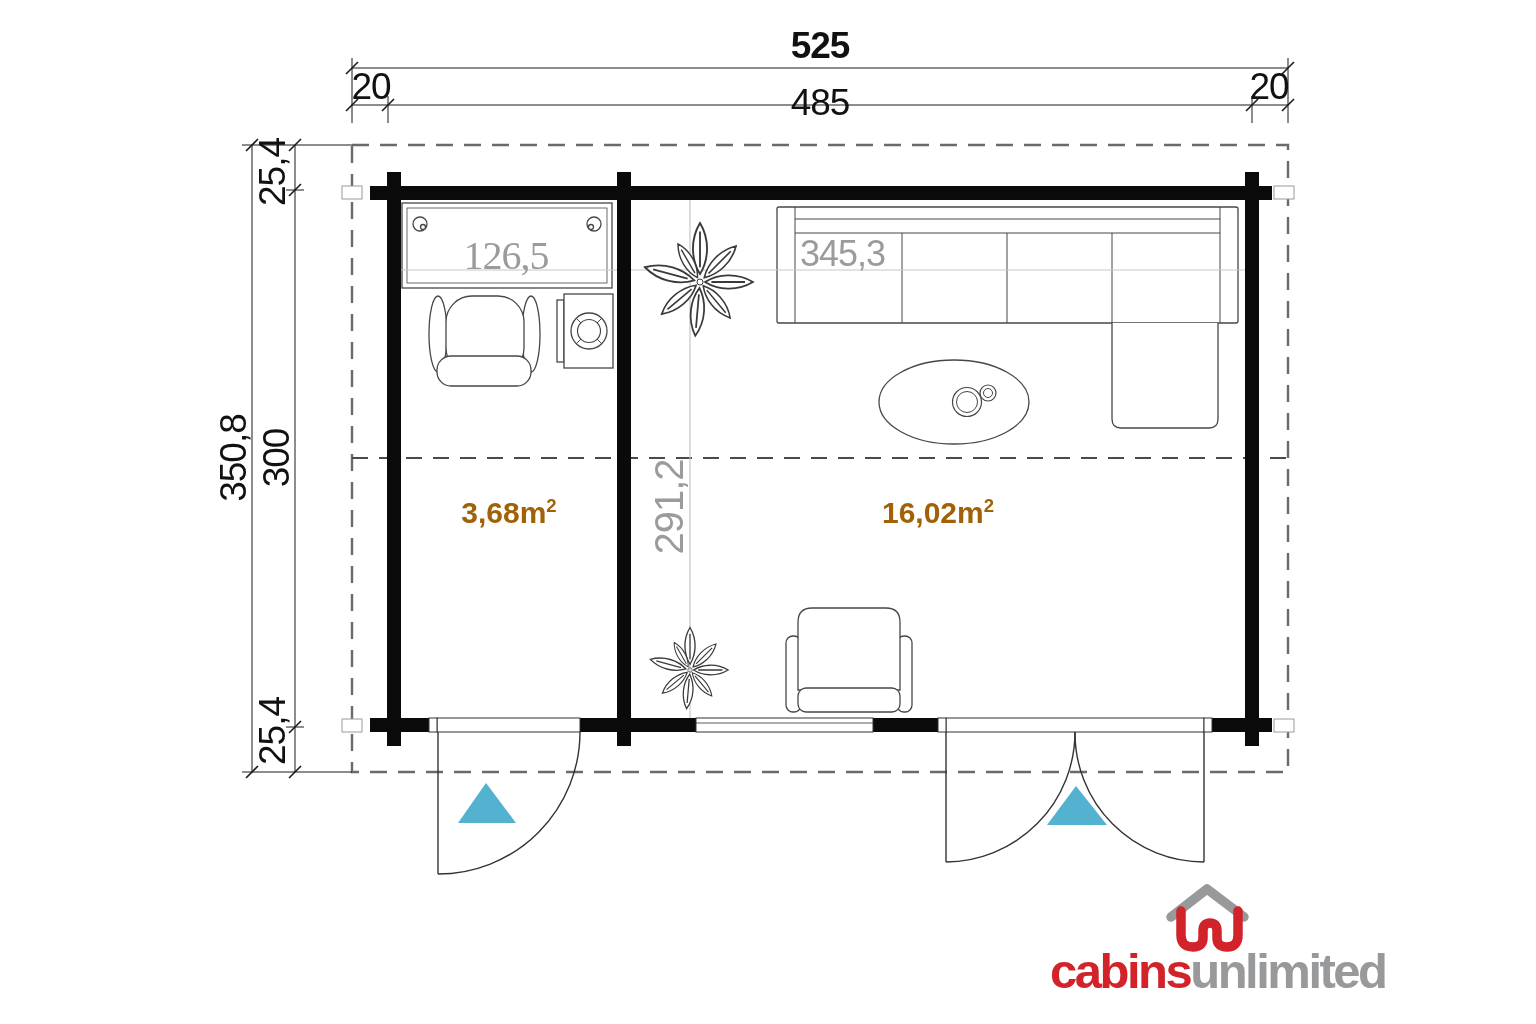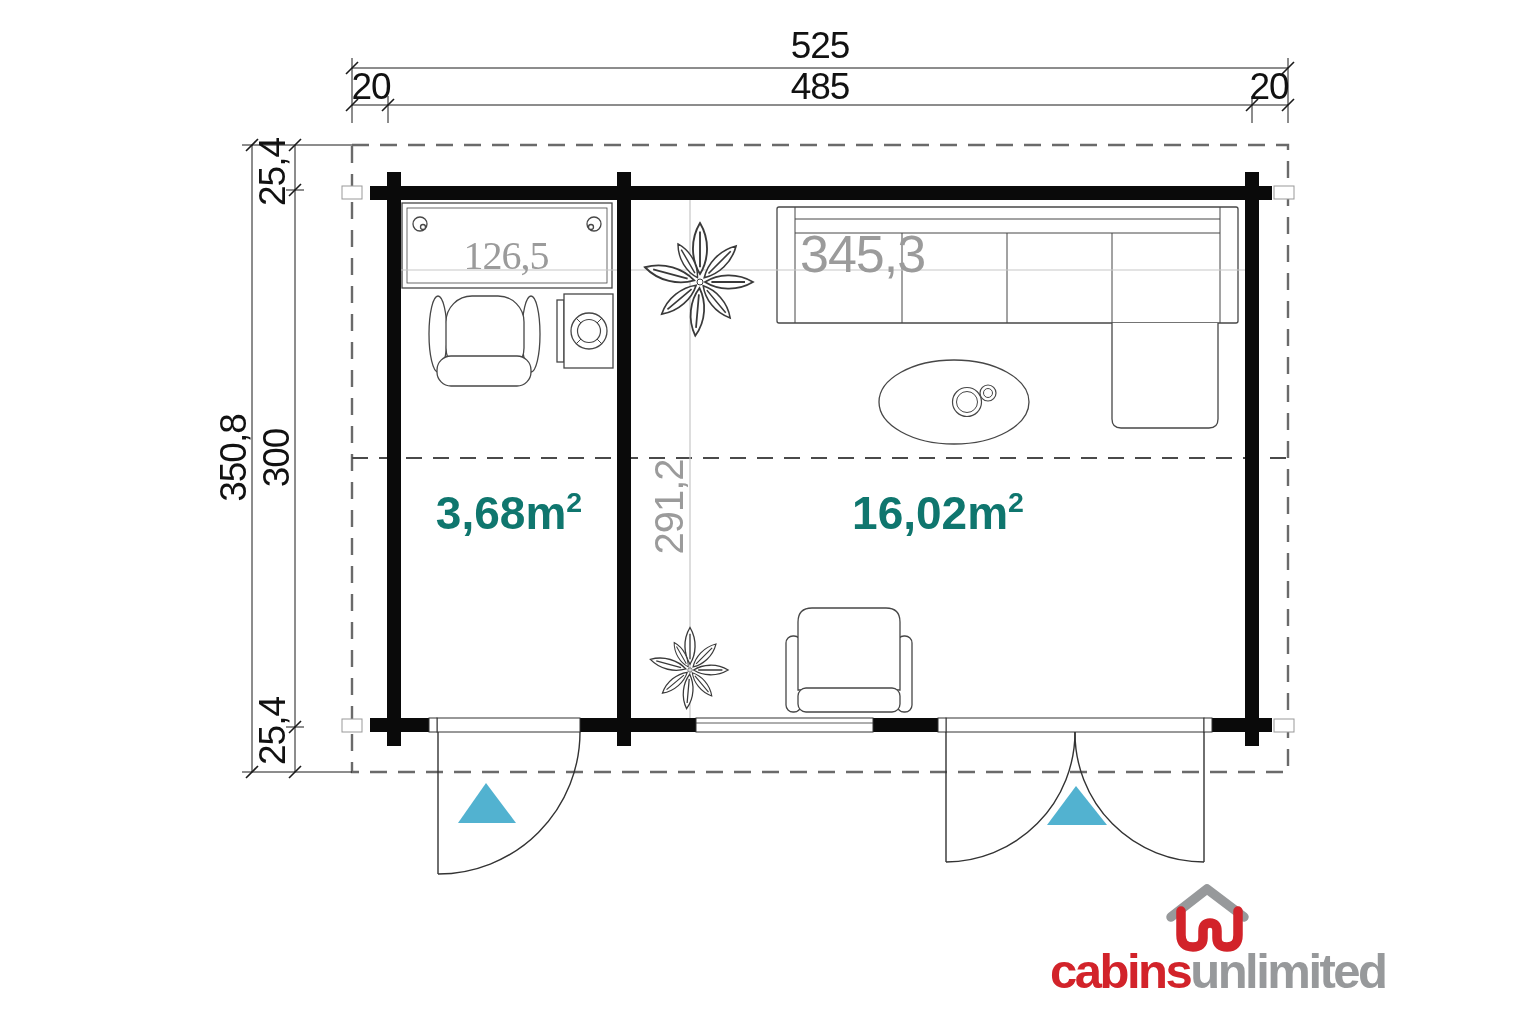--- a/index.html
+++ b/index.html
@@ -26,21 +26,21 @@
   .leafpath{fill:#ffffff;stroke:#3a3a3a;stroke-width:1.1;}
   .logo-roof{fill:none;stroke:var(--logo-gray,#97999b);stroke-width:9.5;stroke-linecap:round;stroke-linejoin:round;}
   .logo-body{fill:none;stroke:var(--logo-red,#d2232a);stroke-width:9.5;stroke-linecap:round;stroke-linejoin:round;}
 
   
   .lbl{position:absolute;white-space:nowrap;line-height:1;}
   .center{transform:translate(-50%,-50%);}
   .rot{transform:translate(-50%,-50%) rotate(-90deg);}
   .dimtxt{font-size:37px;letter-spacing:-1px;color:#111;}
   .graytxt{color:var(--dim-gray,#9b9b9b);font-size:40px;letter-spacing:-1px;}
-  .areatxt{font-size:46px;font-weight:700;color:#0f766e;}
+  .areatxt{font-size:30px;font-weight:700;color:#a16207;}
   .areatxt sup{font-size:62%;vertical-align:super;}
   .logotxt{font-size:49px;font-weight:700;letter-spacing:-2.5px;}
   .logotxt .p1{color:var(--logo-red,#d2232a);margin-top:28px;}
   .logotxt .p2{color:var(--logo-gray,#97999b);}
 </style>
 </head>
 <body>
 
 <svg id="plan-svg" viewBox="0 0 1536 1024" xmlns="http://www.w3.org/2000/svg">
   <defs>
@@ -191,30 +191,30 @@
     <line class="tick-slash" x1="289" y1="733" x2="301" y2="721"></line>
     <line class="tick-slash" x1="289" y1="778" x2="301" y2="766"></line>
   </g>
 
   <g>
     <path class="logo-roof" d="M1171,917 L1207,889 L1244,917"></path>
     <path class="logo-body" d="M1181,911 L1181,935 Q1181,947 1193,947 Q1203,947 1203,938 L1203,931 Q1203,923 1210,923 Q1217,923 1217,931 L1217,938 Q1217,947 1227,947 Q1238,947 1238,935 L1238,911"></path>
   </g>
 </svg>
 
-<div class="lbl dimtxt center" style="left:820px;top:45px;">525</div>
+<div class="lbl dimtxt center" style="left:820px;top:45px;font-weight:bold;">525</div>
 <div class="lbl dimtxt center" style="left:371px;top:86px;">20</div>
-<div class="lbl dimtxt center" style="left:820px;top:86px;">485</div>
+<div class="lbl dimtxt center" style="left:820px;top:102px;">485</div>
 <div class="lbl dimtxt center" style="left:1269px;top:86px;">20</div>
 
 <div class="lbl dimtxt rot" style="left:233px;top:458px;">350,8</div>
 <div class="lbl dimtxt rot" style="left:272px;top:172px;">25,4</div>
 <div class="lbl dimtxt rot" style="left:276px;top:458px;">300</div>
 <div class="lbl dimtxt rot" style="left:272px;top:731px;">25,4</div>
 
 <div class="lbl graytxt center" style="left:506px;top:256px;font-family:Liberation Serif, serif;">126,5</div>
-<div class="lbl graytxt" style="left:800px;top:254px;transform:translateY(-50%);font-size:52px;">345,3</div>
+<div class="lbl graytxt" style="left:800px;top:254px;transform:translateY(-50%);font-size:36px;">345,3</div>
 <div class="lbl graytxt rot" style="left:669px;top:507px;">291,2</div>
 
 <div class="lbl areatxt center" style="left:509px;top:512px;"><span>3,68m</span><sup>2</sup></div>
 <div class="lbl areatxt center" style="left:938px;top:512px;"><span>16,02m</span><sup>2</sup></div>
 
 <div class="lbl logotxt" style="left:1050px;top:947px;"><span class="p1">cabins</span><span class="p2">unlimited</span></div>
 
 </body></html>

